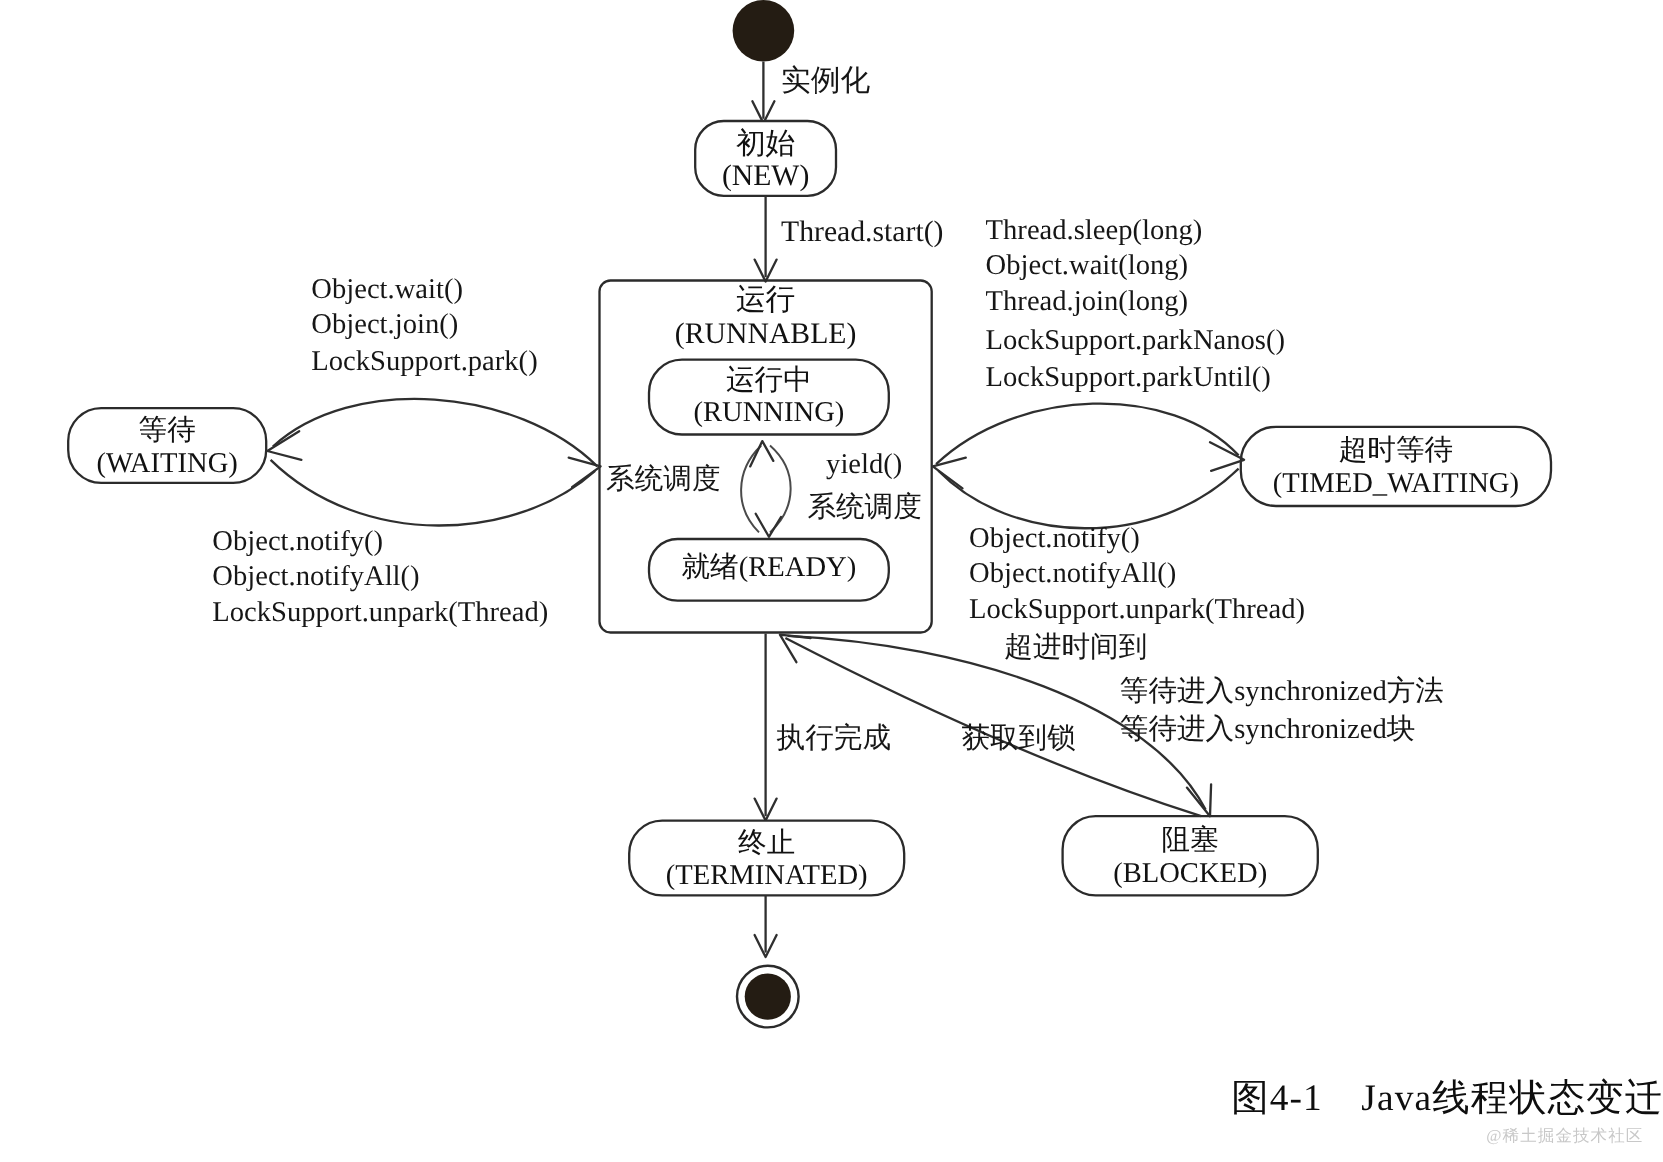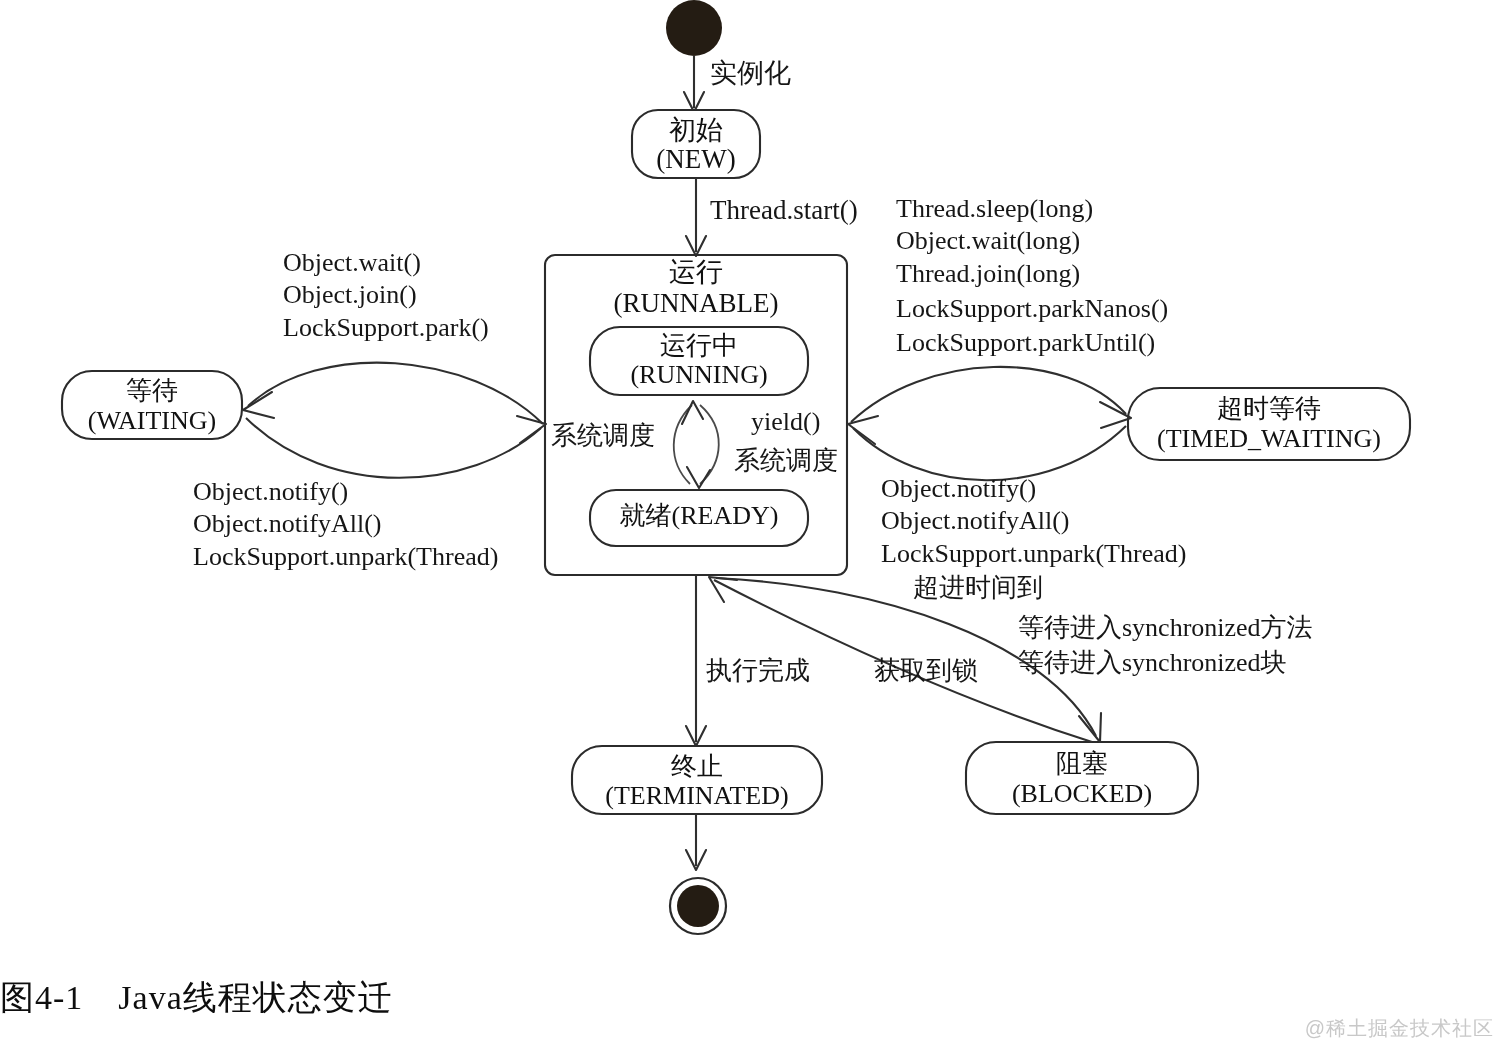--- a/index.html
+++ b/index.html
@@ -64,32 +64,32 @@
     stroke-linejoin: round;
   }
   .disc-fill { fill: #241c13; }
   .disc-ring { fill: none; stroke: #2b2b2b; stroke-width: 2.2; }
 
   #caption {
     position: absolute;
     left: 0;
     top: 975px;
     width: 1512px;
-    text-align: left;
+    text-align: right;
     font-family: "Liberation Serif", "DejaVu Serif", serif;
     font-size: 34px;
     color: #0e0e0e;
     letter-spacing: 1px;
   }
   #watermark {
     position: absolute;
     right: 18px;
     bottom: 14px;
-    font-family: Liberation Sans, sans-serif;
-    font-size: 20px;
+    font-family: Liberation Serif, serif;
+    font-size: 15px;
     color: #c8c8c8;
     letter-spacing: 1px;
   }
 </style>
 </head>
 <body>
 
 <div id="stage">
 
   <svg id="diagram-svg" viewBox="0 0 1512 1056">

